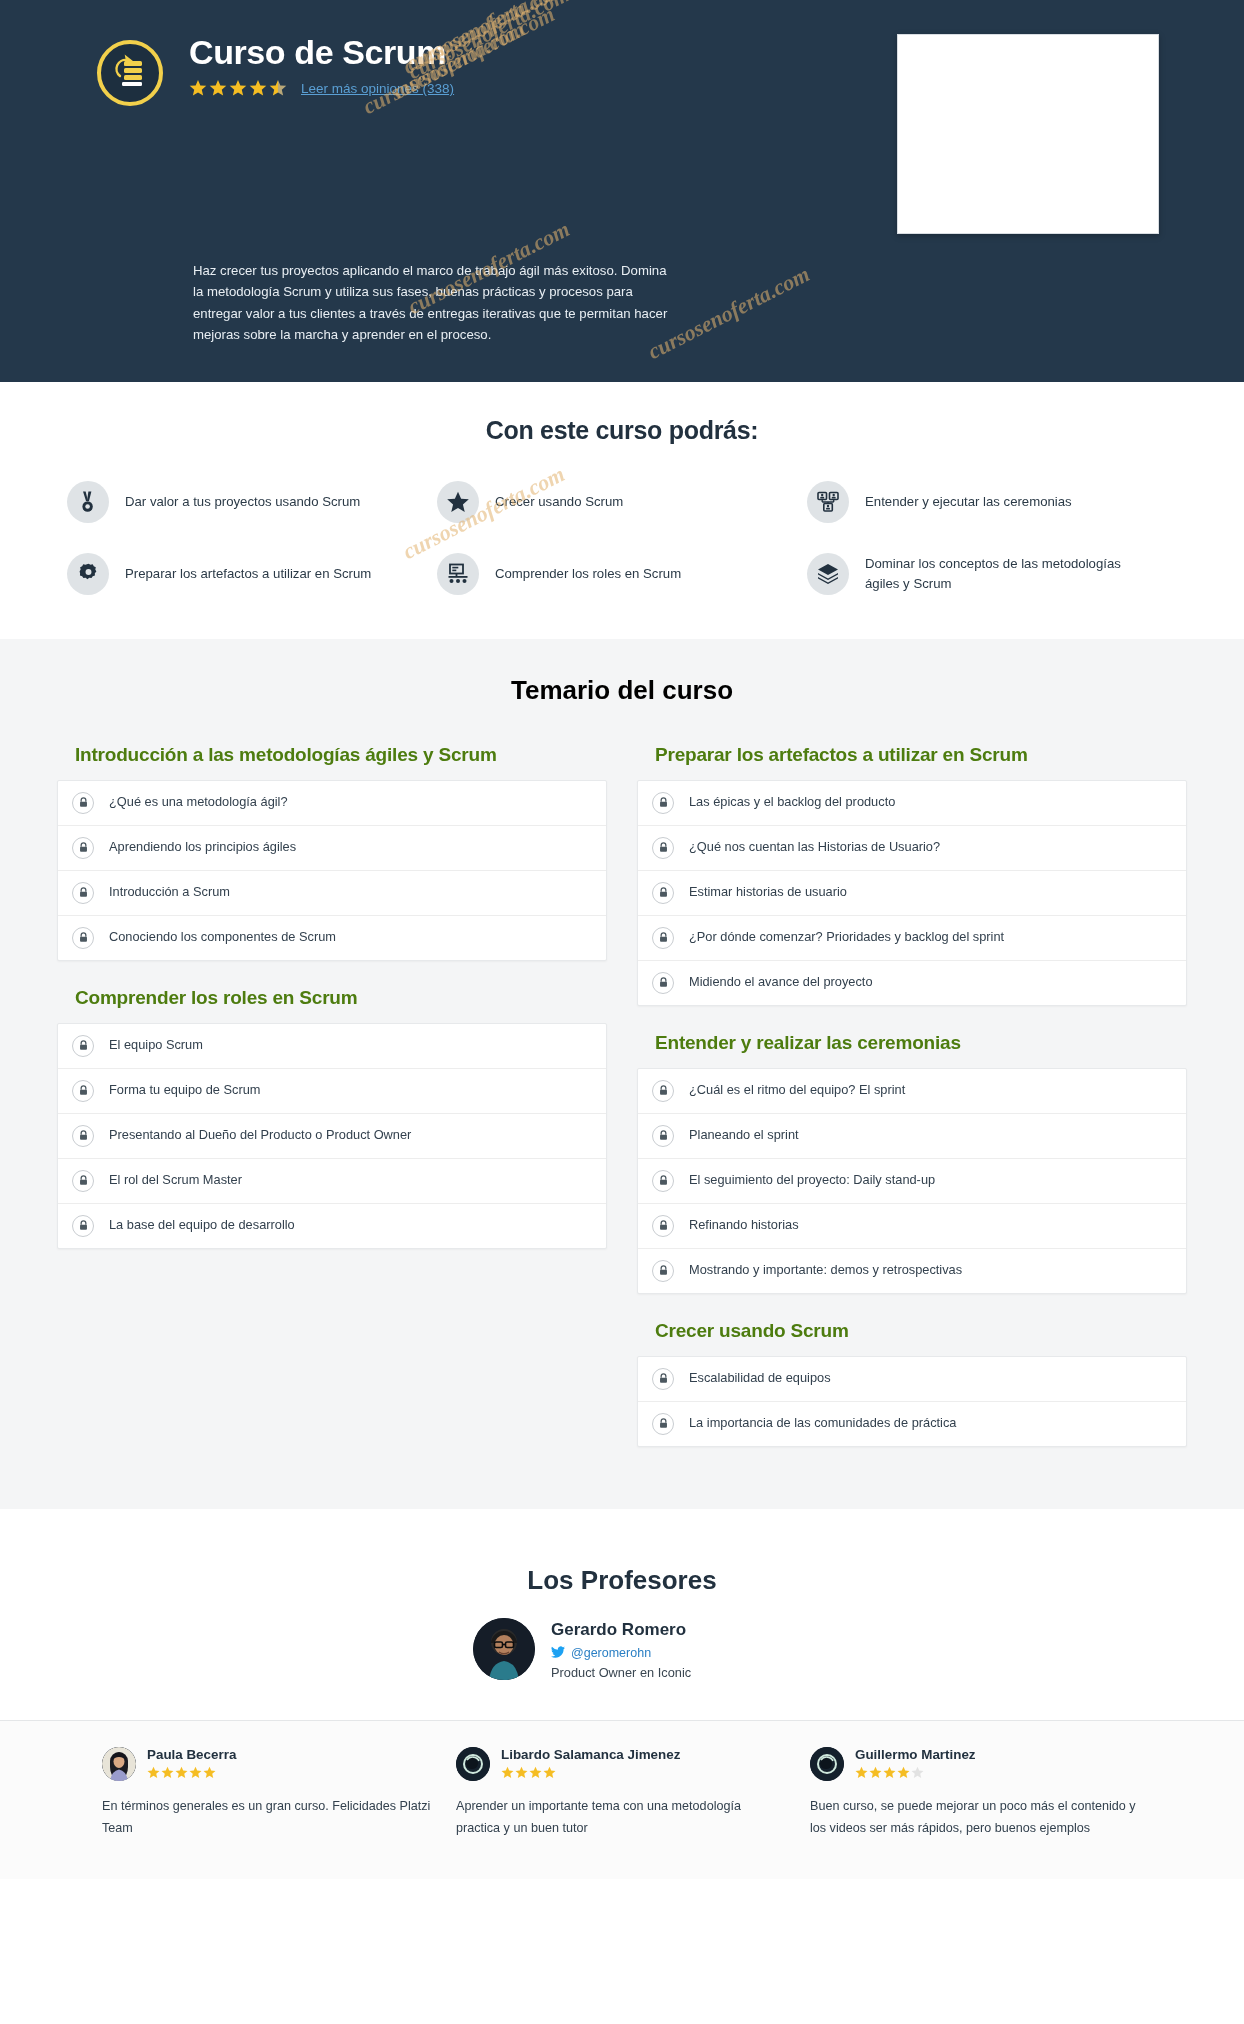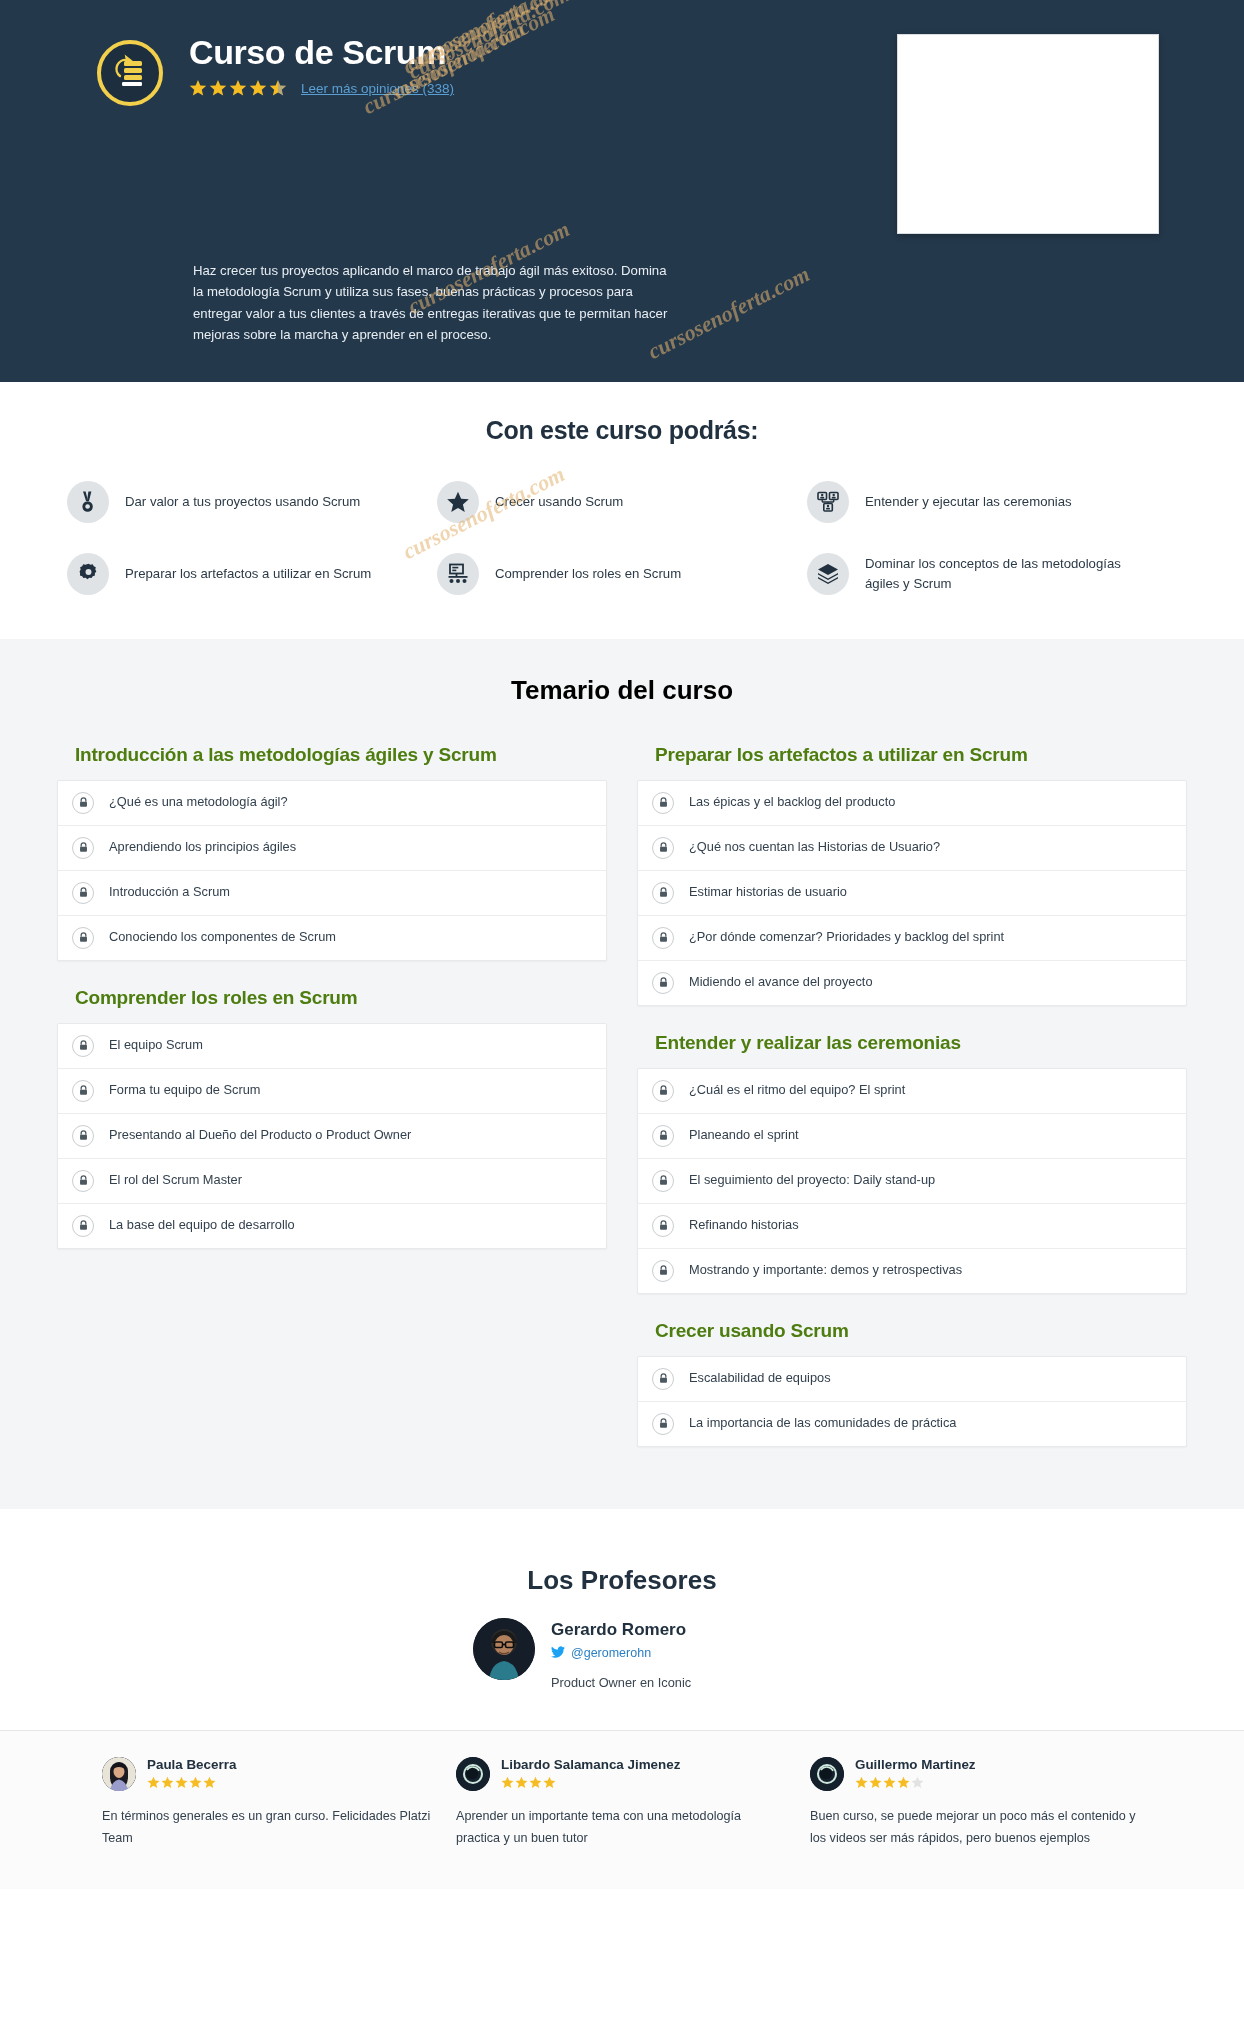--- a/index.html
+++ b/index.html
@@ -201,21 +201,21 @@
   .prof-handle-row {
     display: flex; align-items: center;
     margin-top: 4px;
   }
   .prof-handle {
     font-size: 12.5px;
     color: #2a7fc4;
     margin-left: 6px;
   }
   .prof-role {
-    margin-top: 13px;
+    margin-top: 3px;
     font-size: 12.8px;
     color: #3a4651;
   }
 
   
   .testimonios {
     background: #fbfbfb;
     border-top: 1px solid #e4e6e8;
     padding: 26px 0 40px 0;
   }

